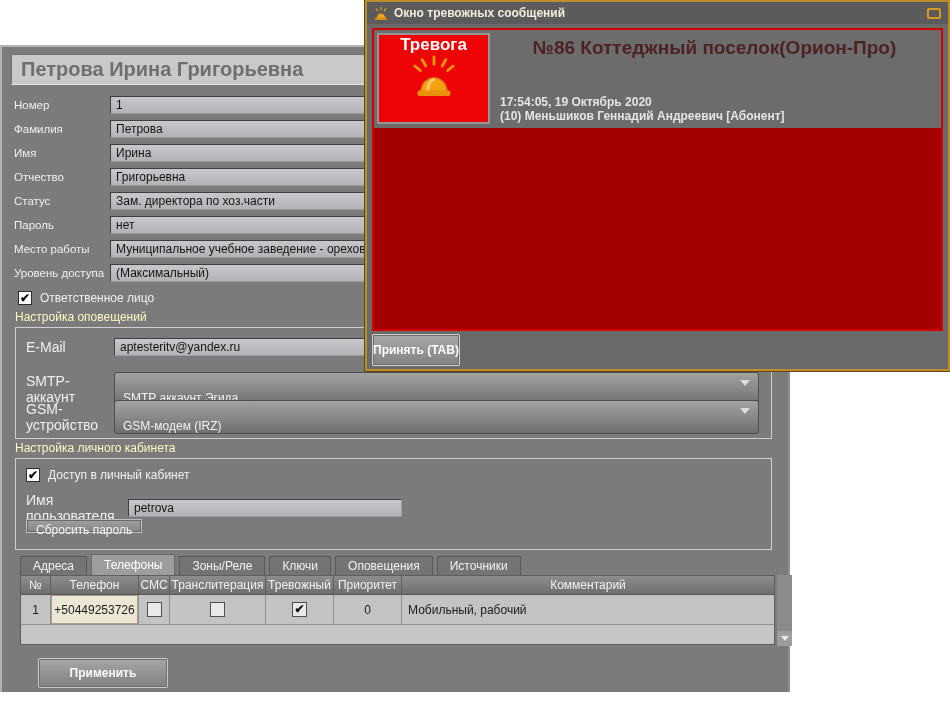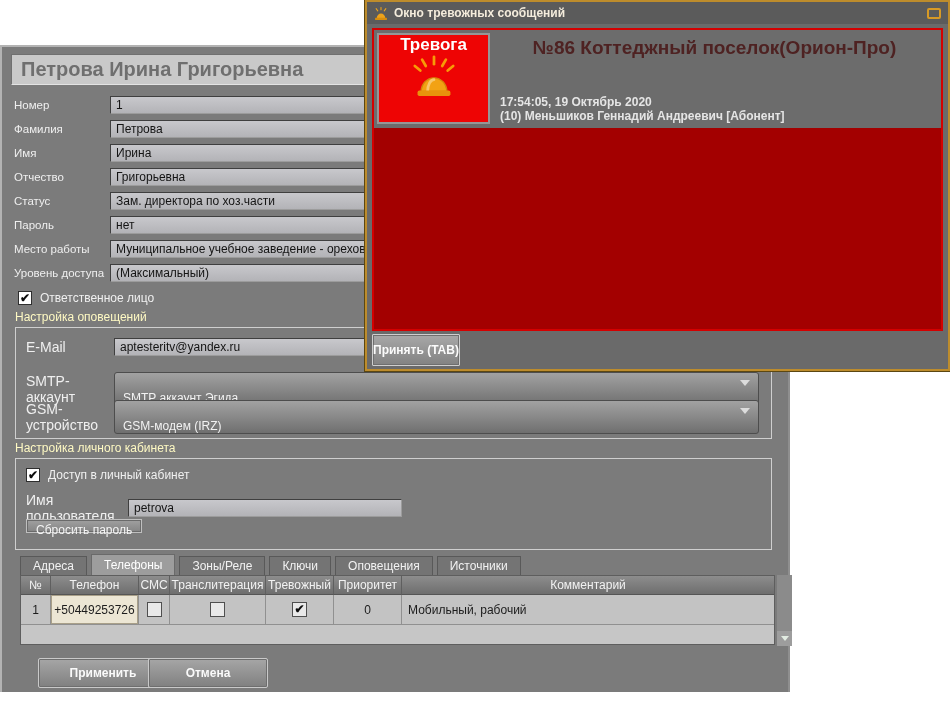--- a/index.html
+++ b/index.html
@@ -249,21 +249,20 @@
     <div class="empty-strip"></div>
   </div>
 
   <div class="vscroll">
     <div class="vscroll-btn">
       <span class="vscroll-arrow"></span>
     </div>
   </div>
 
   <button class="bottom-btn apply-btn">Применить</button>
-  <button class="bottom-btn cancel-btn">Отмена</button>
 </div>
 
 <div id="alarm-win">
 
   <div class="alarm-titlebar">
     <svg width="14" height="13" viewBox="0 0 26 24">
       <g stroke="#eda21a" stroke-width="2" stroke-linecap="round">
         <line x1="13" y1="5" x2="13" y2="1"></line>
           <line x1="7" y1="7" x2="4" y2="3"></line>
           <line x1="19" y1="7" x2="22" y2="3"></line>

